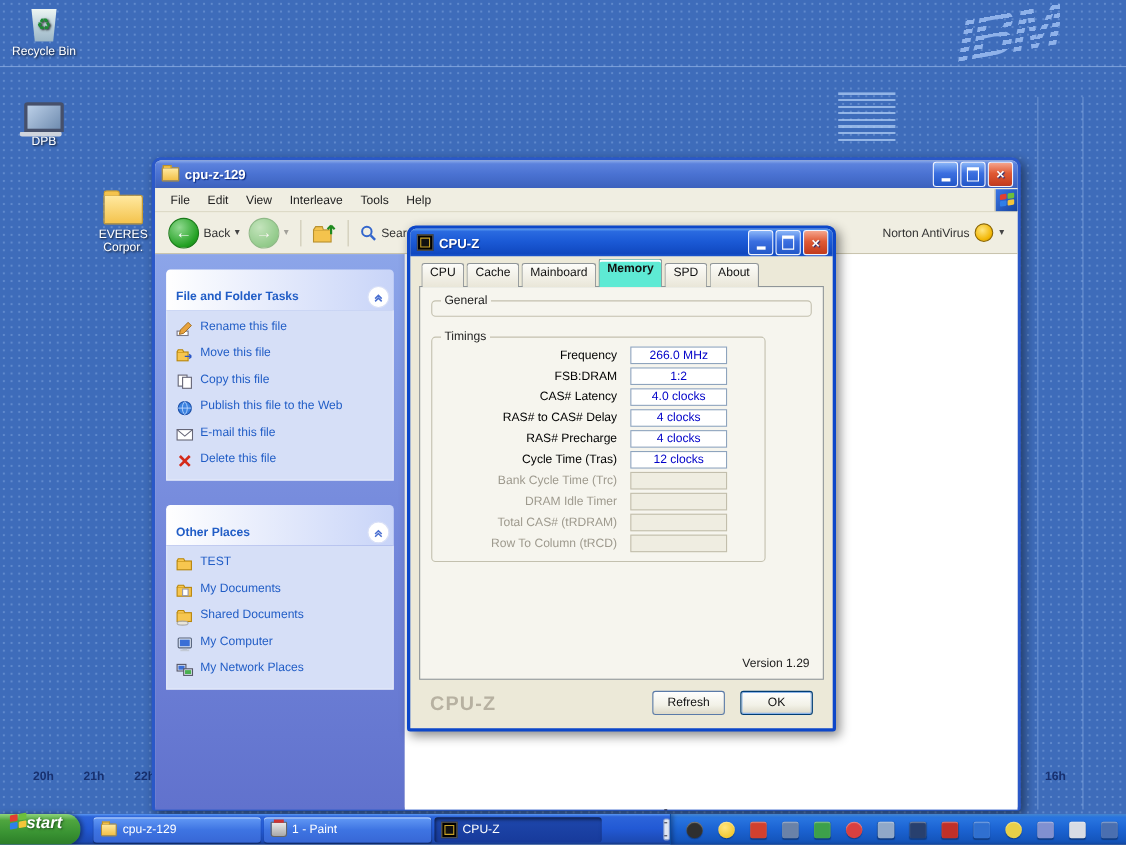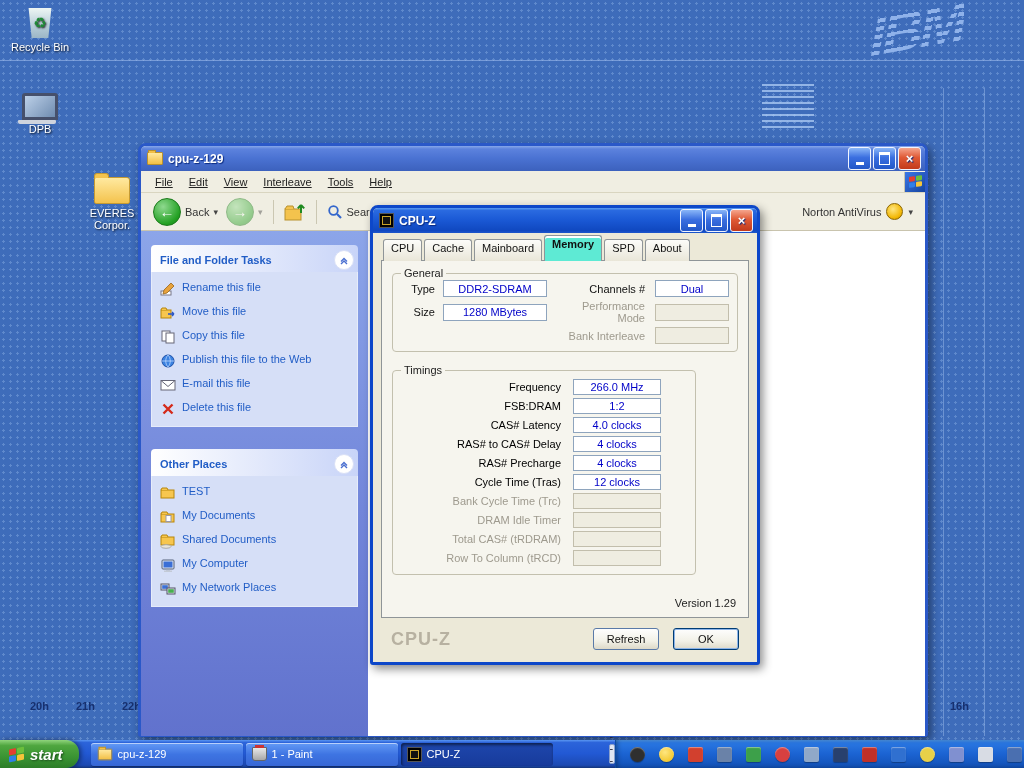--- a/index.html
+++ b/index.html
@@ -55,21 +55,21 @@
   .g-x{font-size:13px;font-weight:bold;line-height:1;}
 
   
   #explorer{left:138px;top:143px;width:790px;height:594px;z-index:10;}
   .tfold{width:14px;height:11px;background:linear-gradient(180deg,#ffe9a0,#f2bf45);border:1px solid #b8912f;
     border-radius:1px;position:relative;}
   .tfold::before{content:"";position:absolute;top:-3px;left:0;width:6px;height:2px;background:#f2bf45;
     border:1px solid #b8912f;border-bottom:none;}
   .menubar{height:21px;background:#f0eee2;border-bottom:1px solid #d9d5c0;display:flex;align-items:center;
     font-size:11px;color:#222;padding-left:6px;}
-  .mi{padding:3px 8px;text-decoration:underline;}
+  .mi{padding:3px 8px;}
   .winlogo{margin-left:2px;width:20px;height:20px;background:linear-gradient(135deg,#3b77e8,#16449e);
     display:flex;align-items:center;justify-content:center;border-left:1px solid #c6c2ac;}
   .flaggrid{display:grid;grid-template-columns:6px 6px;grid-template-rows:5px 5px;gap:1px;transform:skewY(-8deg);}
   .flaggrid i{display:block;border-radius:1px;}
   .toolbar{height:37px;background:#f0eee2;border-bottom:1px solid #c9c4ae;display:flex;align-items:center;
     padding:0 8px;font-size:11px;color:#333;}
   .tgroup{display:flex;align-items:center;gap:4px;padding:2px 4px;}
   .circ{width:26px;height:26px;border-radius:50%;border:1px solid #1a7a1a;color:#fff;font-size:15px;font-weight:bold;
     display:flex;align-items:center;justify-content:center;
     background:radial-gradient(circle at 35% 30%,#8fd98f,#22a022 70%,#187818);}
@@ -78,21 +78,21 @@
   .tsep{width:1px;height:24px;background:#cbc7b2;margin:0 6px;}
   .upfold{position:relative;width:22px;height:18px;}
   .norton{margin-left:auto;display:flex;align-items:center;gap:5px;padding-right:4px;}
   .norton .nico{width:15px;height:15px;border-radius:50%;
     background:radial-gradient(circle at 40% 35%,#ffe680,#f2b705 65%,#b88400);border:1px solid #8a6500;}
 
   .explorer-body{display:flex;height:505px;}
   .taskpane{width:207px;background:linear-gradient(180deg,#8ca5e9 0%,#7286da 55%,#6172cd 100%);
     padding:14px 10px;overflow:hidden;flex:none;}
   .panel{margin-bottom:22px;}
-  .panel-h{height:25px;border-radius:4px 4px 0 0;display:flex;align-items:center;padding:2px 4px 0 9px;
+  .panel-h{height:25px;border-radius:4px 4px 0 0;display:flex;align-items:center;padding:12px 4px 0 9px;
     background:linear-gradient(90deg,#ffffff,#c8d4f8);color:#215dc6;font-weight:bold;font-size:11px;}
   .chev{margin-left:auto;width:18px;height:18px;border-radius:50%;background:#fff;border:1px solid #d9e0f7;
     display:flex;align-items:center;justify-content:center;}
   .panel-b{background:#d6dff7;padding:9px 8px;display:flex;flex-direction:column;gap:8px;
     border:1px solid rgba(255,255,255,.4);border-top:none;}
   .pitem{display:flex;align-items:flex-start;gap:6px;color:#215dc6;font-size:11px;line-height:13px;cursor:pointer;}
   .picon{flex:none;width:16px;height:16px;}
   .filearea{flex:1;background:#fff;position:relative;}
   .chipicon{position:absolute;left:4px;top:22px;width:30px;height:30px;background:#161616;
     border:2px solid #3c3c3c;box-shadow:inset 0 0 0 3px #0a0a0a,inset 0 0 0 4px #bf9a2e;}
@@ -129,21 +129,21 @@
   .dlg-footer{display:flex;align-items:center;height:42px;padding:0 10px;}
   .cpuz-logo{font-size:18px;font-weight:bold;letter-spacing:1px;color:#b7b1a1;}
   .xpbtn{box-sizing:border-box;height:22px;min-width:66px;border:1px solid #5a7aa8;border-radius:3px;
     background:linear-gradient(180deg,#fefefe,#f2f1e7 60%,#ddd9c8);font-size:11px;color:#111;
     display:flex;align-items:center;justify-content:center;}
   .xpbtn.default{border-color:#003c74;box-shadow:inset 0 0 0 1px #8cb4e8;}
 
   
   #taskbar{position:absolute;left:0;bottom:0;width:1024px;height:28px;z-index:50;display:flex;align-items:center;
     background:linear-gradient(180deg,#5a97f2 0%,#2c64da 9%,#2259d4 48%,#1c49b2 90%,#143478 100%);}
-  .startbtn{flex:none;height:28px;display:flex;align-items:center;gap:6px;padding:0 16px 0 9px;
+  .startbtn{flex:none;height:28px;display:flex;padding:0 16px 0 9px;
     border-radius:0 13px 13px 0;color:#fff;font-style:italic;font-weight:bold;font-size:15px;
     text-shadow:1px 1px 2px #1c4d1c;box-shadow:2px 0 5px rgba(0,0,0,.45);
     background:linear-gradient(180deg,#8fd47c 0%,#4fa63f 20%,#3a9433 60%,#2c7d28 100%);}
   .sflag{display:grid;grid-template-columns:7px 7px;grid-template-rows:6px 6px;gap:1px;transform:skewY(-10deg);}
   .sflag i{display:block;border-radius:1px;}
   .taskbtns{display:flex;gap:3px;margin-left:12px;}
   .taskbtn{box-sizing:border-box;width:152px;height:23px;border-radius:3px;display:flex;align-items:center;gap:5px;
     padding:0 6px;color:#fff;font-size:11px;white-space:nowrap;overflow:hidden;
     background:linear-gradient(180deg,#639af6,#3e74e2 50%,#3767d6);
     box-shadow:inset 0 1px 0 rgba(255,255,255,.55),0 1px 1px rgba(0,0,0,.3);}
@@ -438,36 +438,20 @@
         <span class="tab">Cache</span>
         <span class="tab">Mainboard</span>
         <span class="tab active">Memory</span>
         <span class="tab">SPD</span>
         <span class="tab">About</span>
       </div>
 
       <div class="page">
         <fieldset>
           <legend>General</legend>
-          <div class="gengrid">
-            <span class="lab">Type</span>
-            <span class="vbox">DDR2-SDRAM</span>
-            <span class="rlab">Channels #</span>
-            <span class="vbox">Dual</span>
-
-            <span class="lab">Size</span>
-            <span class="vbox">1280 MBytes</span>
-            <span class="rlab dim">Performance Mode</span>
-            <span class="vbox dis"></span>
-
-            <span></span>
-              <span></span>
-            <span class="rlab dim">Bank Interleave</span>
-            <span class="vbox dis"></span>
-          </div>
         </fieldset>
 
         <fieldset id="timings-box">
           <legend>Timings</legend>
           <div class="trow">
               <span class="tl">Frequency</span>
               <span class="vbox">266.0 MHz</span>
             </div>
           <div class="trow">
               <span class="tl">FSB:DRAM</span>

